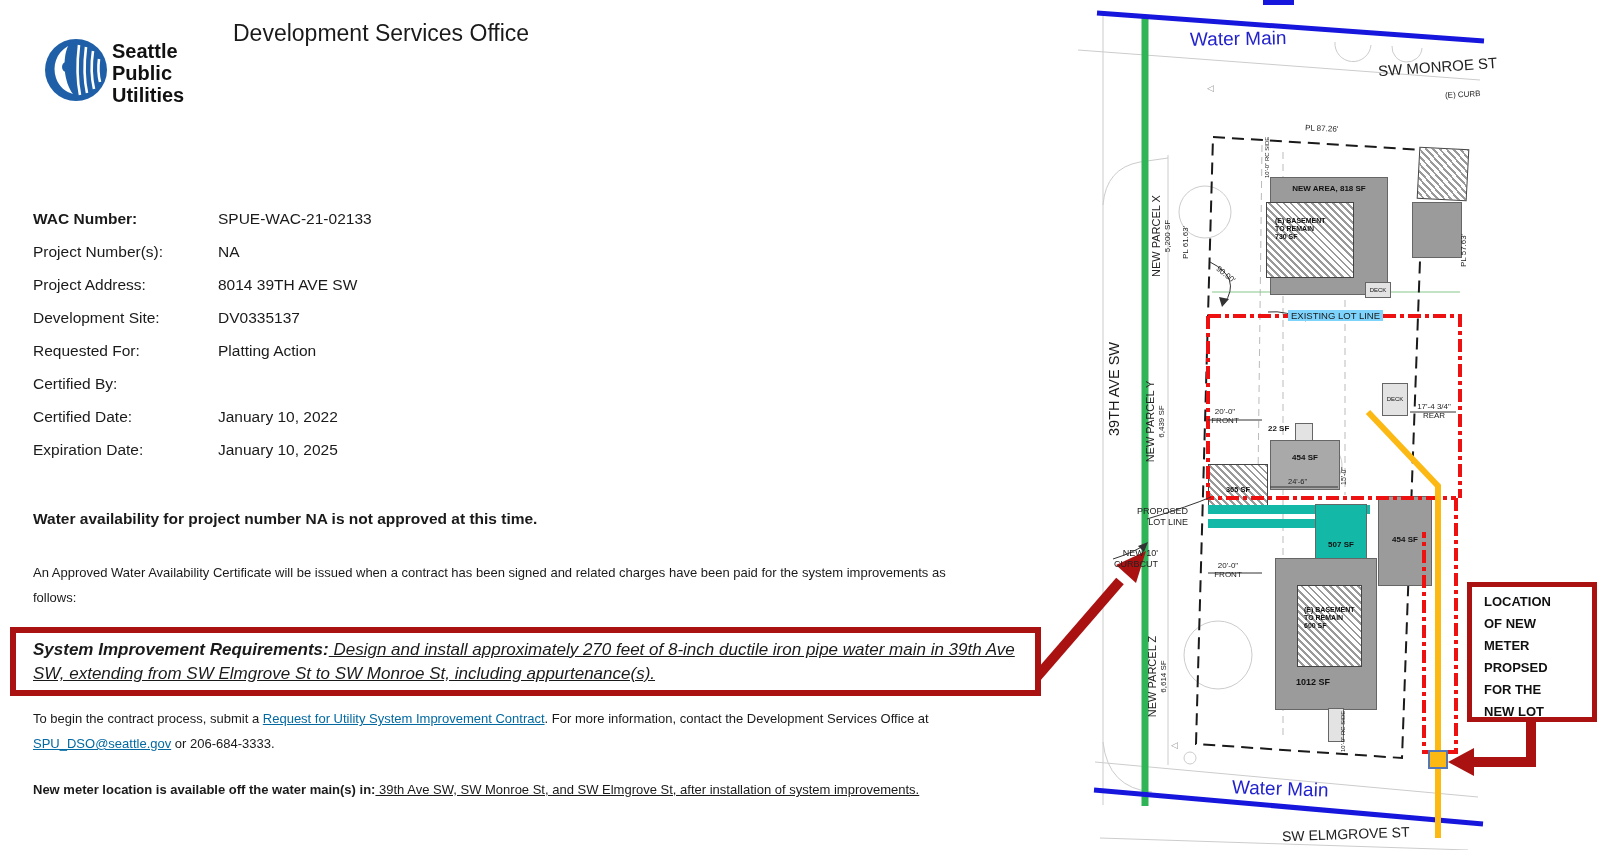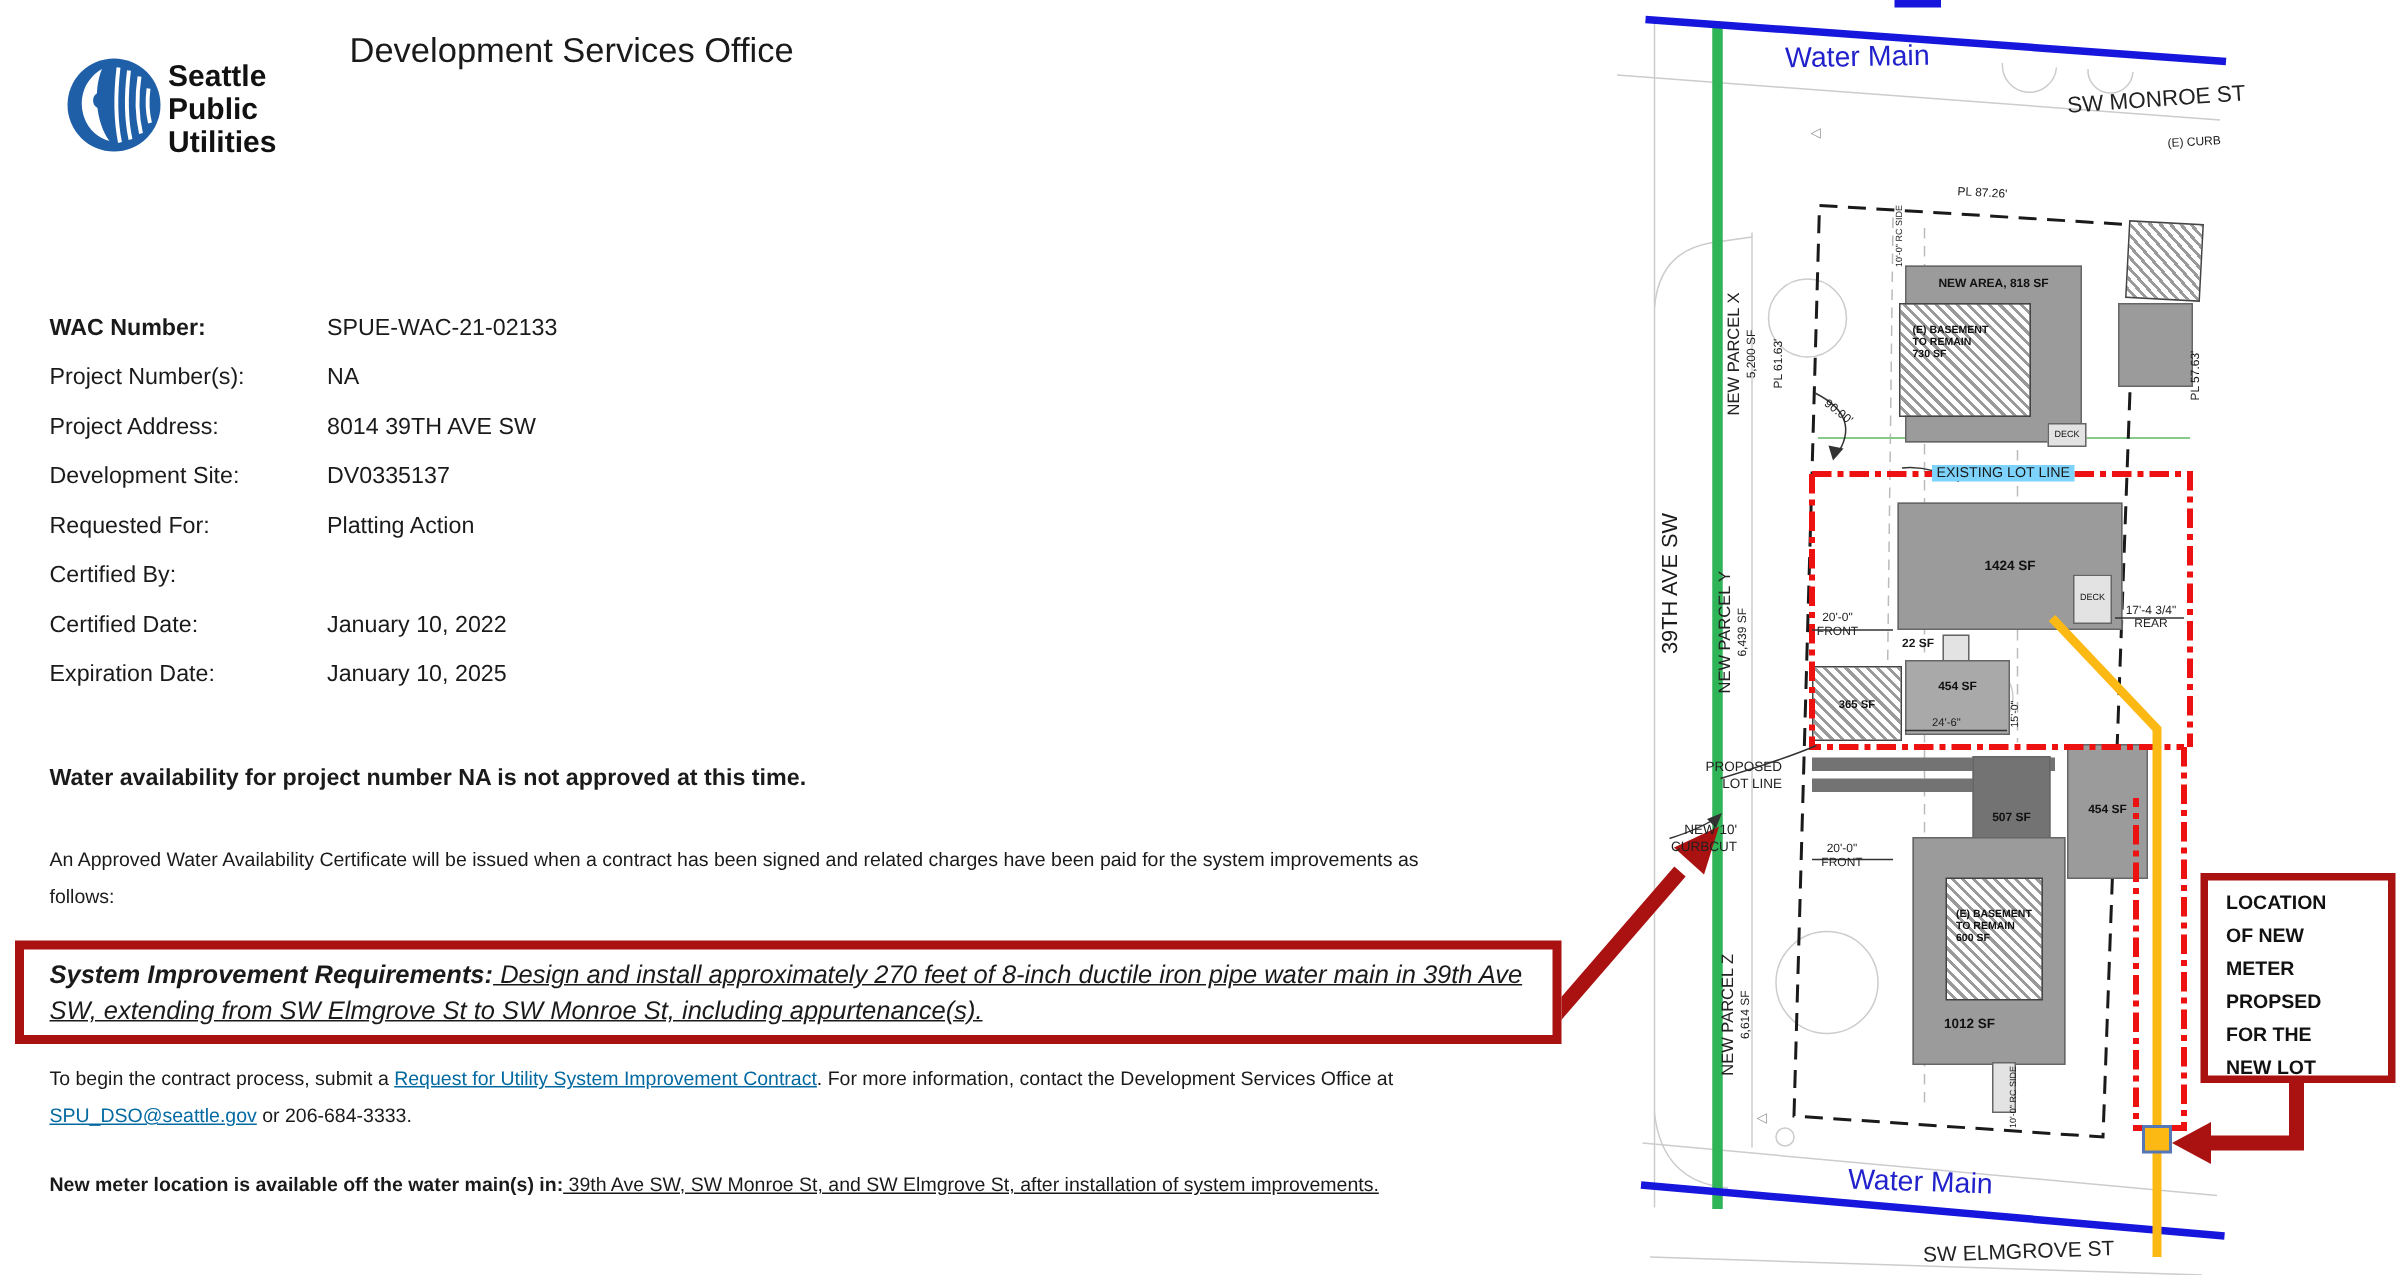--- a/index.html
+++ b/index.html
@@ -22,21 +22,21 @@
            border:6px solid #aa1111;box-sizing:border-box;background:#fff;}
   #req-box .inner{padding:5px 18px 0 17px;font-size:17px;line-height:24px;font-style:italic;}
   .ul{text-decoration:underline;}
   a.doclink{color:#0369a1;text-decoration:underline;}
   
   #map-base{position:absolute;left:1000px;top:0;z-index:1;}
   #map-bld{position:absolute;left:1060px;top:0;width:540px;height:850px;z-index:2;}
   #map-top{position:absolute;left:1000px;top:0;z-index:3;}
   #map-lbl{position:absolute;left:1060px;top:0;width:540px;height:850px;z-index:4;}
   .bld{position:absolute;background:#9b9b9b;border:1px solid #666;box-sizing:border-box;}
-  .bld-light{background:#737373;}
+  .bld-light{background:#14b8a6;}
   .bld-lighter{background:#e3e3e3;}
   .hatch{background:repeating-linear-gradient(45deg,#ffffff 0 3px,#9a9a9a 3px 5px);
          border:1px solid #444;}
   .blbl{font-size:8px;font-weight:bold;color:#111;text-align:center;}
   .mtext{position:absolute;font-size:9px;color:#1a1a1a;}
   .vrot{transform:rotate(-90deg);transform-origin:left bottom;}
   .wm-label{font-size:19px;color:#2222cc;font-weight:500;}
   .street{font-size:15px;color:#222;}
   .parcel{font-size:11px;color:#222;text-align:center;line-height:12px;}
   .parcel .area{font-size:8px;}
@@ -89,31 +89,28 @@
     <div class="bld hatch" style="left:206px;top:202px;width:88px;height:76px;">
       <div class="blbl pre" style="font-size:7px;text-align:left;padding:14px 0 0 8px;line-height:8px;">(E) BASEMENT
 TO REMAIN
 730 SF</div>
     </div>
     <div class="bld bld-lighter" style="left:305px;top:282px;width:26px;height:16px;">
       <div class="blbl" style="font-size:6px;font-weight:normal;padding-top:4px;">DECK</div>
     </div>
     <div class="bld hatch" style="left:358px;top:148px;width:50px;height:52px;transform:rotate(3deg);"></div>
     <div class="bld" style="left:352px;top:202px;width:50px;height:56px;"></div>
-    <div class="bld" style="left:205px;top:335px;width:150px;height:85px;">
-      <div class="blbl" style="font-size:9px;padding-top:36px;">1424 SF</div>
-    </div>
     <div class="bld bld-lighter" style="left:322px;top:383px;width:26px;height:33px;">
       <div class="blbl" style="font-size:6px;font-weight:normal;padding-top:12px;">DECK</div>
     </div>
     <div class="bld bld-lighter" style="left:235px;top:423px;width:18px;height:25px;"></div>
     <div class="bld" style="left:210px;top:440px;width:70px;height:50px;background:#a9a9a9;">
       <div class="blbl" style="padding-top:12px;">454 SF</div>
     </div>
-    <div class="bld hatch" style="left:148px;top:444px;width:60px;height:50px;">
+    <div class="bld hatch" style="left:148px;top:464px;width:60px;height:50px;">
       <div class="blbl" style="font-size:7.5px;padding-top:20px;">365 SF</div>
     </div>
     <div class="bld bld-light" style="left:148px;top:505px;width:162px;height:9px;border:none;"></div>
     <div class="bld bld-light" style="left:148px;top:519px;width:155px;height:9px;border:none;"></div>
     <div class="bld bld-light" style="left:255px;top:504px;width:52px;height:56px;">
       <div class="blbl" style="padding-top:35px;">507 SF</div>
     </div>
     <div class="bld" style="left:318px;top:496px;width:54px;height:90px;">
       <div class="blbl" style="padding-top:38px;">454 SF</div>
     </div>

